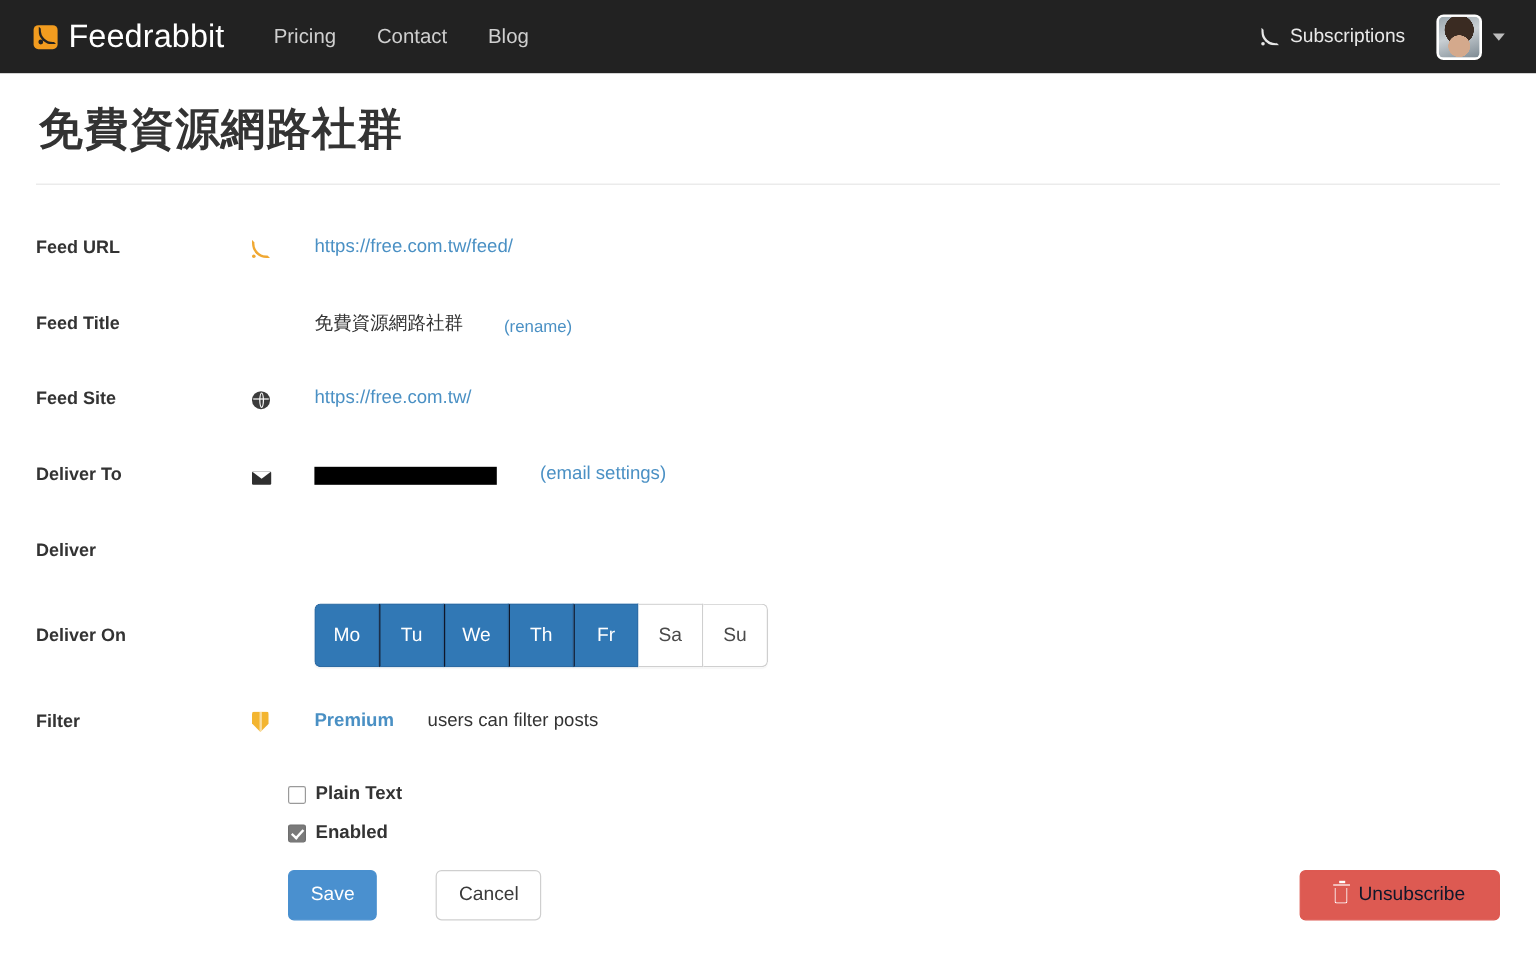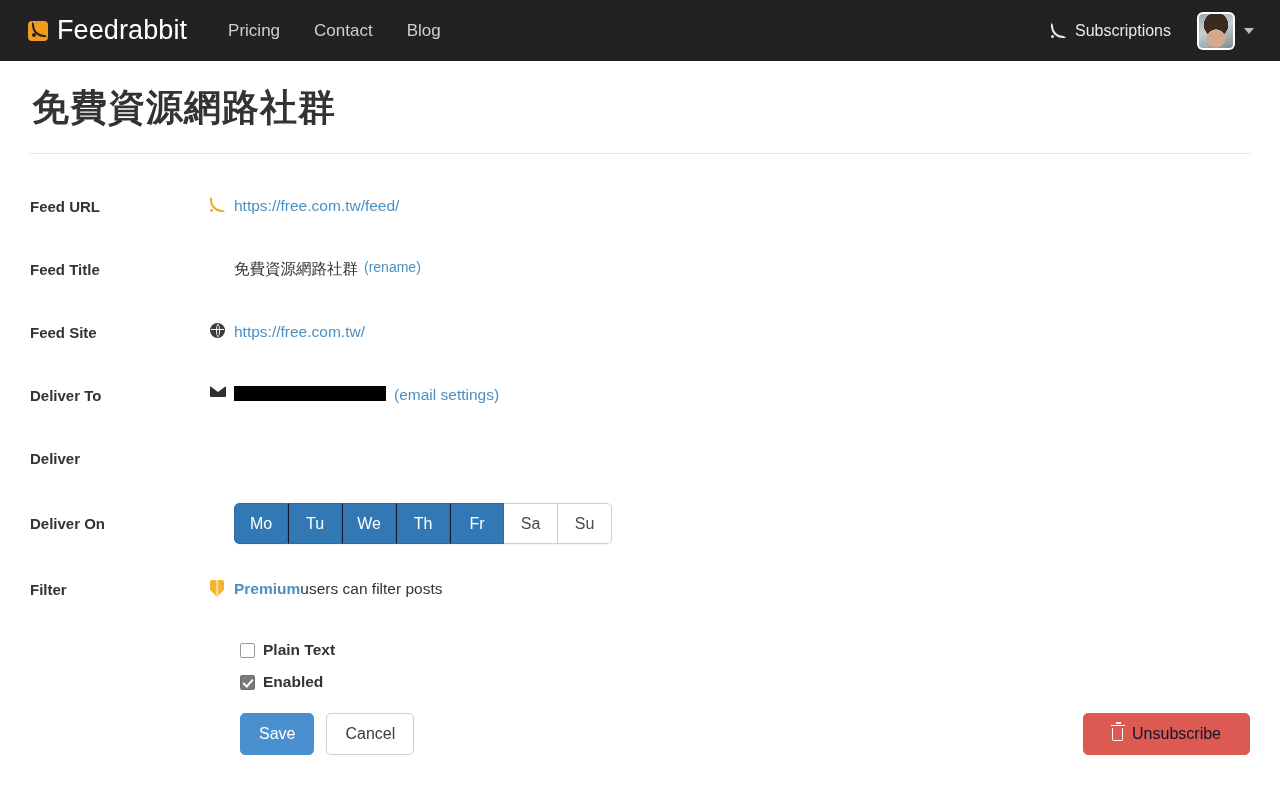--- a/index.html
+++ b/index.html
@@ -153,23 +153,24 @@
   .row-label {
     width: 180px;
     flex: 0 0 180px;
     padding-right: 30px;
     font-size: 15px;
     font-weight: 700;
     color: #333333;
   }
   .row-body {
     display: flex;
-    align-items: flex-start;
+    align-items: flex-end;
     font-size: 15.5px;
     color: #333333;
+    gap: 28px;
   }
   a.link { color: #4a90c4; text-decoration: none; }
 
   .icon-slot {
     width: 22px;
     flex: 0 0 22px;
     display: inline-flex;
     align-items: center;
     justify-content: flex-start;
     margin-right: 2px;
@@ -310,21 +311,21 @@
   .abbr-toc { border-bottom: 1px dotted #777; }
 
   .daygroup {
     display: inline-flex;
     border-radius: 5px;
     overflow: hidden;
     box-shadow: 0 1px 1px rgba(0,0,0,.04);
   }
   .day {
     min-width: 54px;
-    height: 41px;
+    height: 53px;
     display: flex;
     align-items: center;
     justify-content: center;
     font-size: 16px;
     border: 1px solid #cfcfcf;
     border-left-width: 0;
     background: #ffffff;
     color: #4a4a4a;
   }
   .day:first-child { border-left-width: 1px; border-radius: 5px 0 0 5px; }
@@ -337,20 +338,21 @@
   .day.on + .day.on { border-left: 1px solid #0f172a; border-left-width: 1px; }
 
   .bottom-checks { margin-left: 210px; margin-top: 34px; }
   .bottom-checks .cb-item { margin-left: 0; display: flex; margin-bottom: 14px; }
 
   .actions {
     display: flex;
     align-items: flex-start;
     margin-left: 210px;
     margin-top: 22px;
+    gap: 37px;
   }
   .btn {
     font-size: 16px;
     border-radius: 5px;
     padding: 0 18px;
     height: 42px;
     display: inline-flex;
     align-items: center;
     justify-content: center;
     cursor: pointer;

